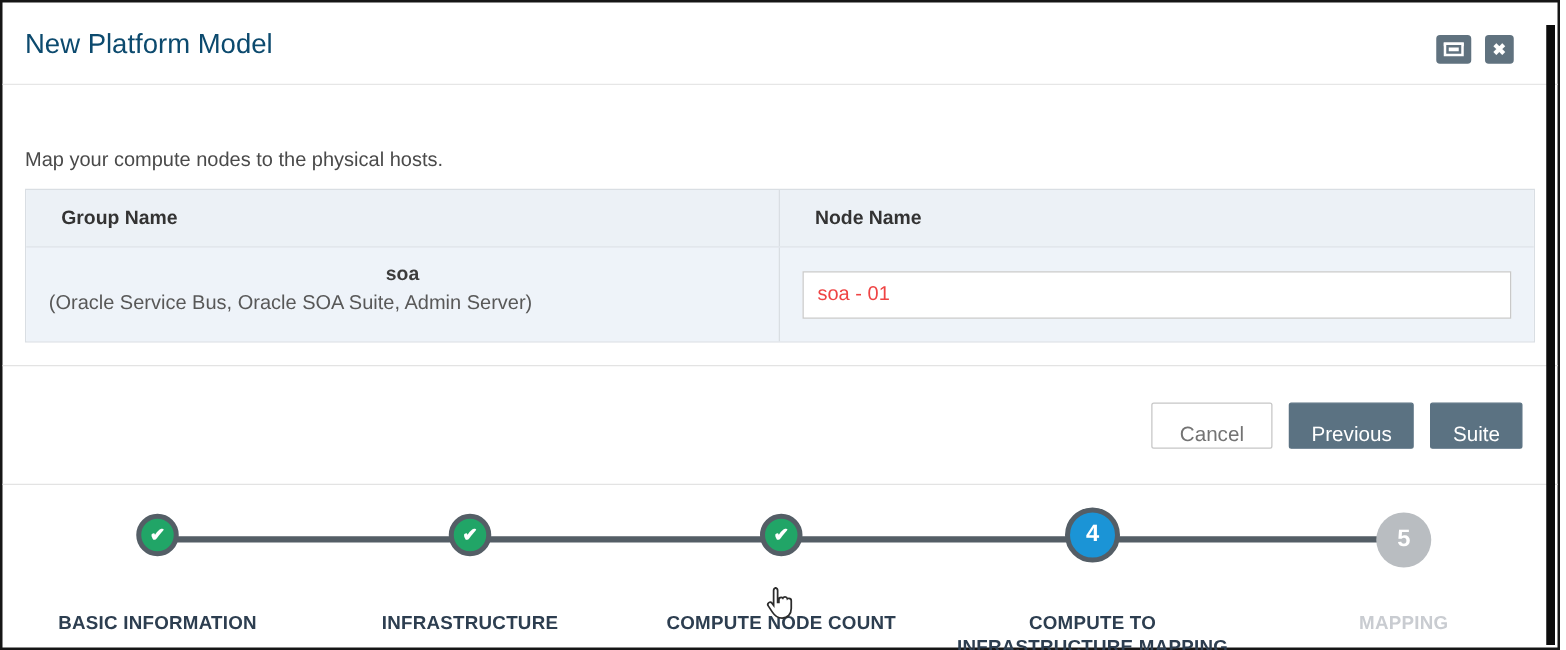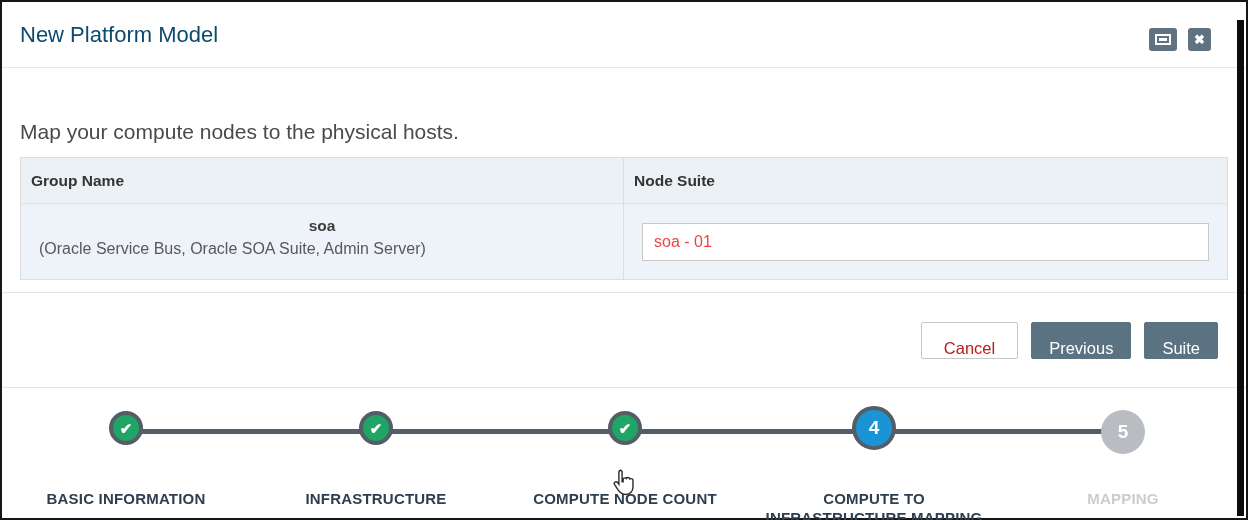--- a/index.html
+++ b/index.html
@@ -16,42 +16,42 @@
   .win-btn { border:none; background:#60727f; border-radius:3px; cursor:pointer;
              display:flex; align-items:center; justify-content:center; }
   .win-btn.max { width:28px; height:23px; }
   .win-btn.close { width:23px; height:23px; }
   .max-glyph { display:block; width:16px; height:11px; background:#fff; border-top:3px solid #fff;
                outline:2px solid #60727f; outline-offset:-4px; }
   .close-glyph { color:#fff; font-size:13px; font-weight:700; line-height:1; }
 
   
   .body-section { height:225px; border-bottom:1px solid #e3e3e3; padding:52px 18px 0 18px; }
-  .instruction { font-size:21px; color:#4a4a4a; margin-bottom:13px; }
+  .instruction { font-size:16px; color:#4a4a4a; margin-bottom:13px; }
   .table { border:1px solid #d9dee3; }
   .thead { display:flex; height:45px; background:#ecf1f6; align-items:center; }
-  .th { font-size:15.5px; font-weight:700; color:#333; padding-left:10px; }
+  .th { font-size:15.5px; font-weight:700; color:#333; padding-left:28px; }
   .col1 { width:602px; flex:none; }
   .col2 { flex:1; }
   .thead .col2 { border-left:1px solid #d9dee3; align-self:stretch; display:flex; align-items:center; }
   .trow { display:flex; background:#eef3f9; border-top:1px solid #dde2e7; min-height:76px; }
   .td1 { width:602px; flex:none; padding:13px 18px; }
   .group-name { font-size:15.5px; font-weight:700; color:#3c3c3c;text-align:center; }
   .group-detail { font-size:16px; color:#585858; margin-top:5px; }
   .td2 { flex:1; border-left:1px solid #d9dee3; display:flex; align-items:center; padding:0 18px; }
   .node-input { width:100%; height:38px; border:1px solid #c9c9c9; background:#fff;
                 font-family:"Liberation Sans", sans-serif; font-size:16px; color:#ef4444;
                 padding:0 11px; }
 
   
   .footer { height:95px; border-bottom:1px solid #e3e3e3; display:flex; align-items:center;
             justify-content:flex-end; gap:13px; padding-right:28px; }
   .btn { height:37px; border-radius:2px; font-family:"Liberation Sans", sans-serif;
          font-size:16.5px; cursor:pointer; }
-  .btn.ghost { background:#fff; border:1px solid #c6c6c6; color:#b91c1c; padding:16px 22px; }
+  .btn.ghost { background:#fff; border:1px solid #c6c6c6; color:#737373; padding:16px 22px; }
   .btn.solid { background:#5b7282; border:1px solid #5b7282; color:#fff; padding:16px 17px; }
 
   
   .stepper { position:relative; height:128px; }
   .track { position:absolute; left:124px; width:997px; top:41px; height:5px; background:#545e66; }
   .step { position:absolute; top:0; width:220px; text-align:center; cursor:pointer; }
   .step.s1 { left:14px; }  .step.s2 { left:264px; }  .step.s3 { left:513px; }
   .step.s4 { left:762px; } .step.s5 { left:1011px; }
   .dot { position:relative; margin:0 auto; border-radius:50%; display:flex; align-items:center;
          justify-content:center; color:#fff; }
@@ -85,21 +85,21 @@
           <span class="close-glyph">✖</span>
         </button>
       </div>
     </div>
 
     <div class="body-section">
       <div class="instruction">Map your compute nodes to the physical hosts.</div>
       <div class="table">
         <div class="thead">
           <div class="th col1">Group Name</div>
-          <div class="th col2">Node Suite</div>
+          <div class="th col2">Node Name</div>
         </div>
         <div class="trow">
           <div class="td1">
             <div class="group-name">soa</div>
             <div class="group-detail">(Oracle Service Bus, Oracle SOA Suite, Admin Server)</div>
           </div>
           <div class="td2">
             <input type="text" class="node-input" value="soa - 01" style="">
           </div>
         </div>

